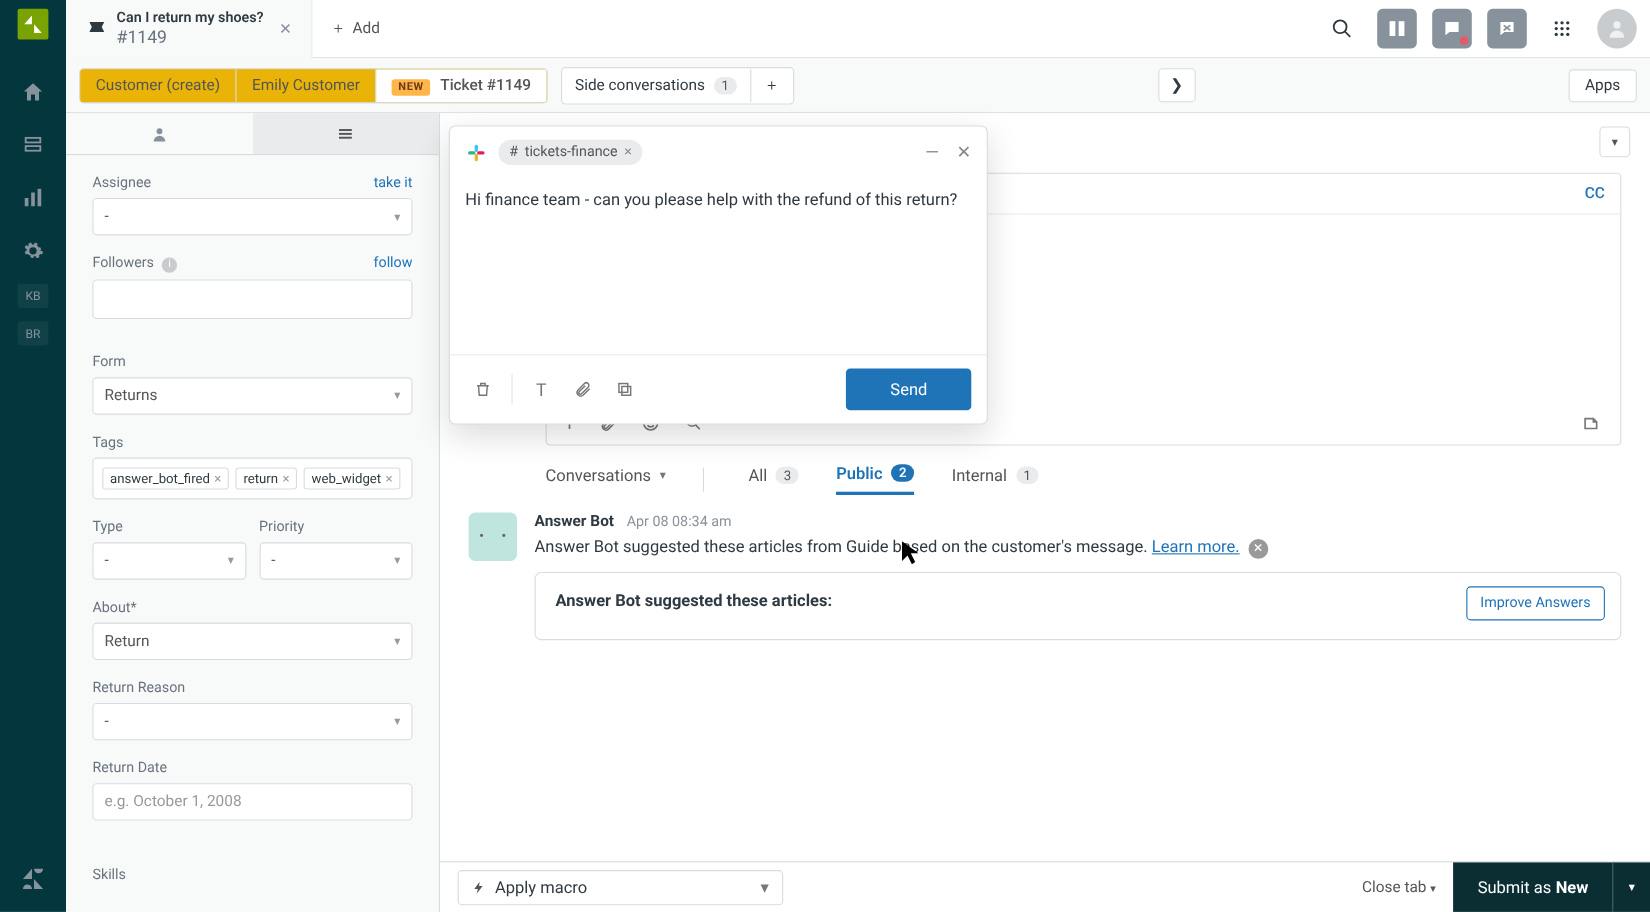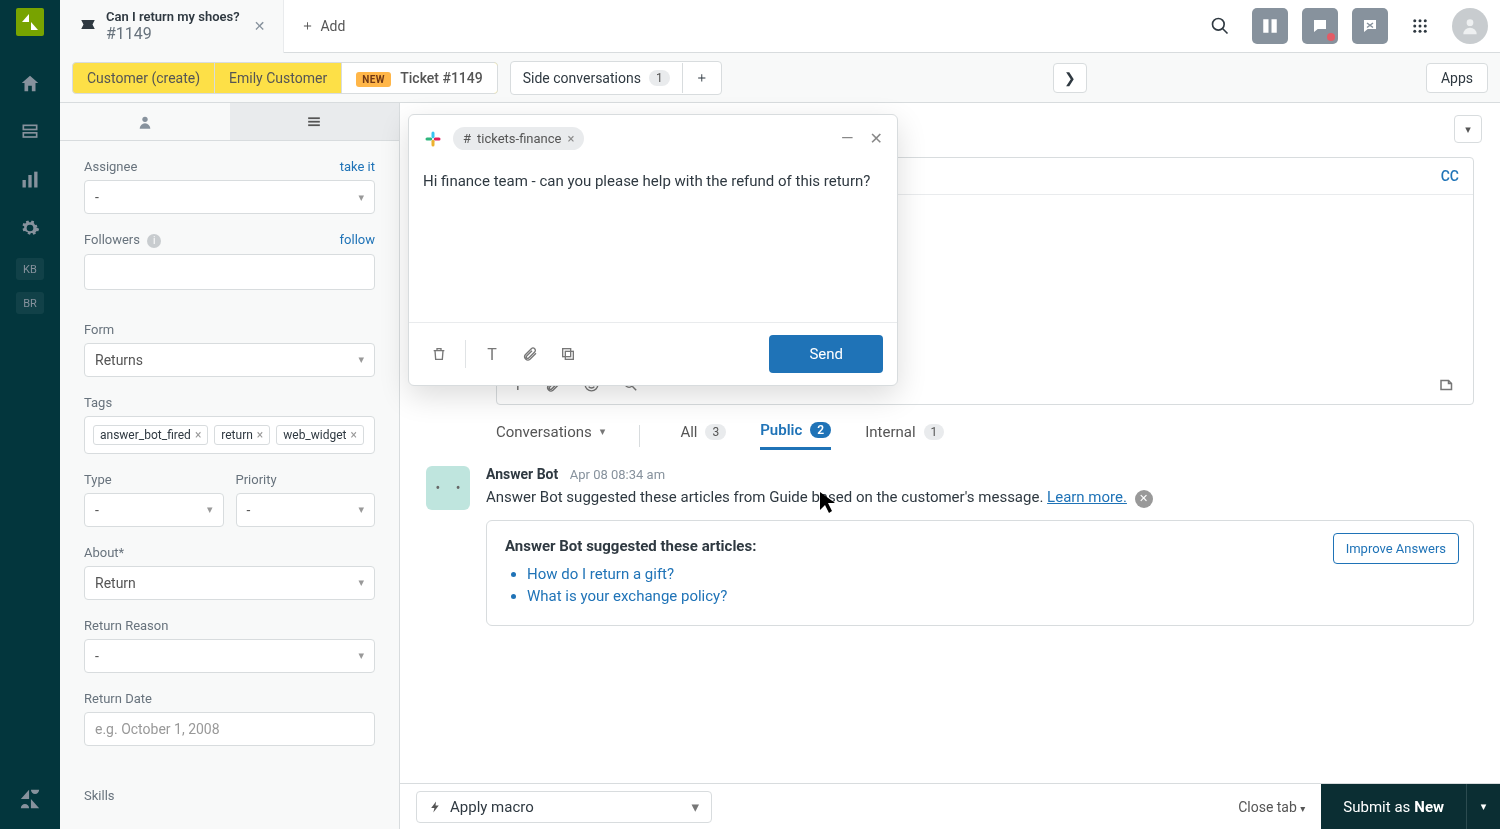--- a/index.html
+++ b/index.html
@@ -23,21 +23,21 @@
   .tab-icon { width:20px; height:20px; display:inline-flex; align-items:center; justify-content:center; color:#555; font-size:15px;}
   .add-tab { display:flex; align-items:center; padding:0 16px; color:#555; gap:6px; cursor:pointer;}
   .topbar-right { margin-left:auto; display:flex; align-items:center; gap:14px;}
   .top-icon { width:36px; height:36px; background:#87929d; border-radius:5px; display:flex;align-items:center;justify-content:center; color:#fff; cursor:pointer;}
   .top-icon.plain { background:transparent; color:#555; }
   .top-icon.avatar { background:#c8cccf; border-radius:50%;}
   .top-icon.dots { background:transparent; color:#2f3941;}
   
   
   .subheader { position:absolute; left:60px; right:0; top:53px; height:50px; background:#f8f9f9; border-bottom:1px solid #d8dcde; display:flex; align-items:center; padding:0 12px; gap:0;}
-  .pill-group { display:flex; border:1px solid #d8dcde; border-radius:4px; overflow:hidden; background:#fde047;}
+  .pill-group { display:flex; border:1px solid #d8dcde; border-radius:4px; overflow:hidden; background:#eab308;}
   .pill { padding:7px 14px; font-size:14px; color:#555; border-right:1px solid #d8dcde; cursor:pointer;}
   .pill:last-child{border-right:none;}
   .pill.active { background:#fff; font-weight:500;}
   .badge-new { background:#ffb648; color:#703815; font-size:10px; font-weight:700; padding:2px 6px; border-radius:3px; margin-right:6px; letter-spacing:0.5px;}
   .sideconv { margin-left:12px; display:flex; align-items:center; border:1px solid #d8dcde; border-radius:4px; background:#fff; overflow:hidden;}
   .sideconv > div { padding:7px 12px; border-right:1px solid #d8dcde; display:flex; align-items:center; gap:8px;}
   .sideconv > div:last-child{border-right:none;}
   .count-badge { background:#e9ebed; color:#555; font-size:12px; padding:1px 7px; border-radius:10px;}
   .apps-btn { margin-left:auto; border:1px solid #d8dcde; border-radius:4px; padding:6px 14px; background:#fff; cursor:pointer;}
   .chev-btn { border:1px solid #d8dcde; border-radius:4px; padding:6px 10px; background:#fff; margin-right:8px; cursor:pointer;}
@@ -427,24 +427,20 @@
       <span class="msg-name">Answer Bot</span>
       <span class="msg-time">Apr 08 08:34 am</span>
       <div class="msg-text">
         <span>Answer Bot suggested these articles from Guide based on the customer's message.</span>
         <a href="#">Learn more.</a>
         <span class="msg-dismiss">✕</span>
       </div>
       <div class="article-box">
         <div class="improve-btn">Improve Answers</div>
         <h4>Answer Bot suggested these articles:</h4>
-        <ul>
-          <li>How do I return a gift?</li>
-          <li>What is your exchange policy?</li>
-        </ul>
       </div>
     </div>
   </div>
 </div>
 
 <div class="footer">
   <div class="macro">
     <span>
       <svg width="13" height="16" viewBox="0 0 24 24" fill="#555">
           <path d="M13 2L4 14h6l-2 8 10-13h-6z"></path>

